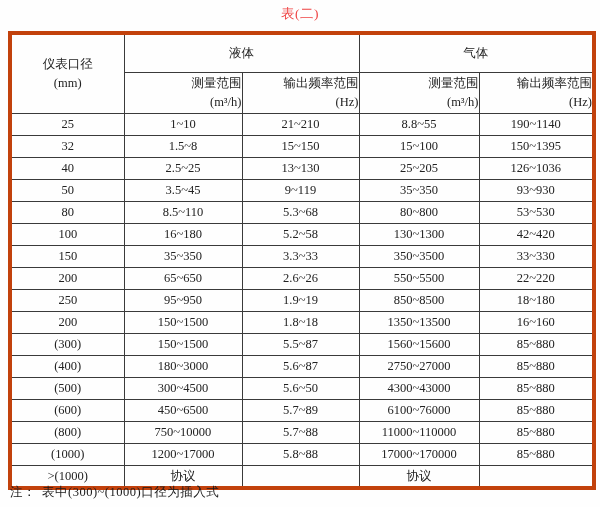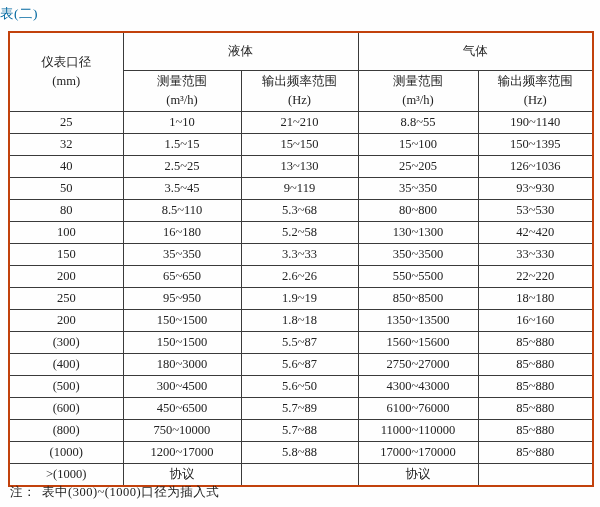--- a/index.html
+++ b/index.html
@@ -11,49 +11,50 @@
     font-family: "Liberation Serif", "DejaVu Serif", serif;
     color: #1f1f1f;
     overflow: hidden;
   }
   .doc-title {
     position: absolute;
     top: 5px;
     left: 0;
     width: 100%;
     display: flex;
+    justify-content: center;
     gap: 28px;
     font-size: 13.5px;
     letter-spacing: 0.5px;
-    color: #0369a1;
+    color: #ef4444;
   }
   table.range-table {
     position: absolute;
     top: 31px;
     left: 8px;
     width: 584px;
     border-collapse: collapse;
     table-layout: fixed;
-    border: 2px solid #c2410c;
+    border: 4px solid #c2410c;
   }
   table.range-table th,
   table.range-table td {
     border: 1px solid #3a3a3a;
     text-align: center;
     vertical-align: middle;
     font-weight: normal;
     font-size: 12.5px;
     padding: 0;
     line-height: 1.45;
     color: #222;
     overflow: hidden;
     white-space: nowrap;
   }
   tr.group-row th { height: 37px; }
-  tr.sub-row th { height: 40px; }
+  tr.sub-row th { height: 40px; text-align: right; }
   tbody tr { height: 22px; }
   .two-line { display: block; line-height: 1.5; }
   .note {
     position: absolute;
     left: 10px;
     top: 484px;
     font-size: 12.5px;
     color: #1a1a1a;
     letter-spacing: 0.5px;
   }
@@ -107,21 +108,21 @@
     <tbody>
         <tr>
           <td>25</td>
           <td>1~10</td>
           <td>21~210</td>
           <td>8.8~55</td>
           <td>190~1140</td>
         </tr>
         <tr>
           <td>32</td>
-          <td>1.5~15</td>
+          <td>1.5~8</td>
           <td>15~150</td>
           <td>15~100</td>
           <td>150~1395</td>
         </tr>
         <tr>
           <td>40</td>
           <td>2.5~25</td>
           <td>13~130</td>
           <td>25~205</td>
           <td>126~1036</td>

